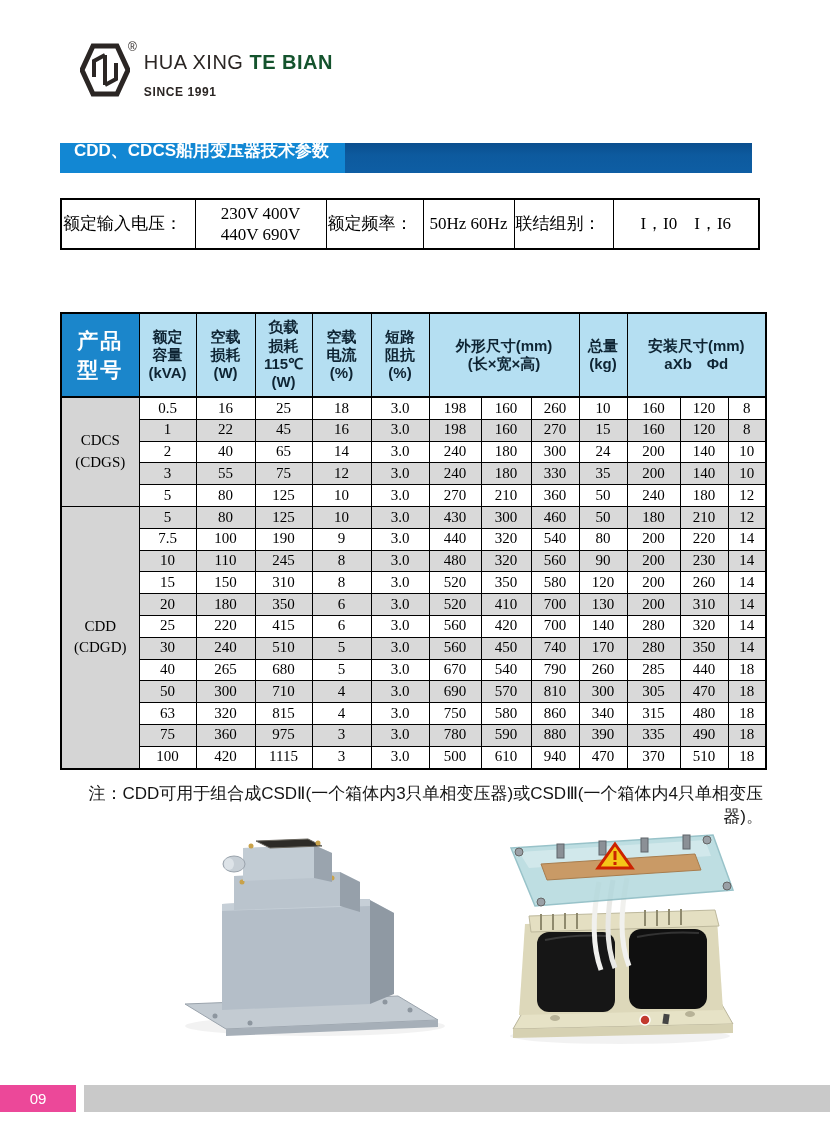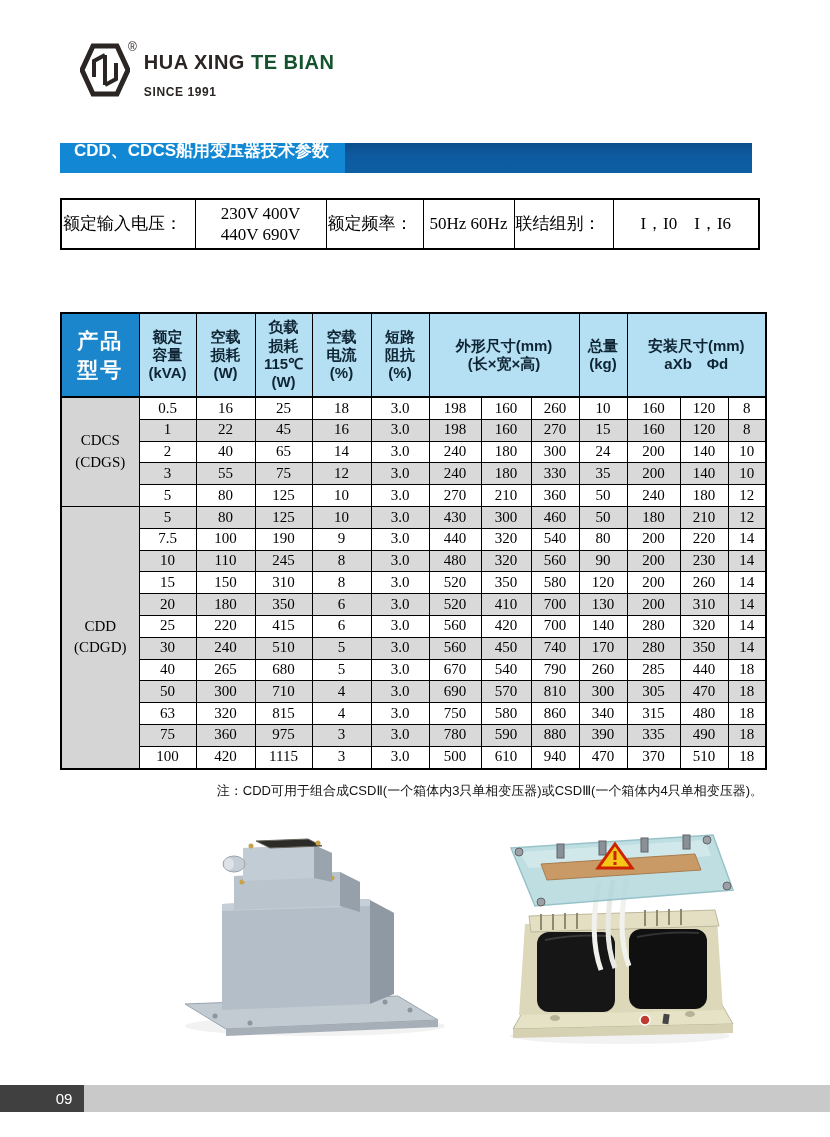--- a/index.html
+++ b/index.html
@@ -5,21 +5,21 @@
   html,body { margin:0; padding:0; background:#fff; }
   .page { position:relative; width:830px; height:1137px; background:#ffffff;
           font-family:"Liberation Sans", sans-serif; overflow:hidden; }
 
   
   .logo { position:absolute; left:80px; top:42px; display:flex; align-items:flex-start; }
   .logo svg { display:block; }
   .reg { font-size:12px; color:#2b2624; margin-left:-2px; margin-top:-2px; }
   .logo-text { margin-left:7px; margin-top:9px; color:#2b2624; }
   .brand { font-size:20px; letter-spacing:0.5px; white-space:nowrap; }
-  .brand .b1 { font-weight:bold; }
+  .brand .b1 { font-weight:normal; }
   .brand .b2 { font-weight:bold; color:#14532d; }
   .since { font-size:12px; font-weight:bold; letter-spacing:0.6px; margin-top:11px; }
 
   
   .title-bar { position:absolute; left:60px; top:143px; width:692px; height:30px; display:flex; }
   .title-left { background:#1287d3; color:#fff; font-weight:bold; font-size:17px;
                 padding:0 16px 16px 14px; display:flex; align-items:center; white-space:nowrap; }
   .title-right { flex:1; background:linear-gradient(180deg,#0a4e8e 0%,#0d5a9e 40%,#0e5ea4 100%); }
 
   
@@ -41,30 +41,30 @@
                                   font-weight:bold; line-height:1.4; letter-spacing:2px;margin-top:19px; }
   .main-table tbody td { border:1px solid #000; font-family:"Liberation Serif", serif;
                          font-size:15px; height:20.8px; line-height:1.05; padding:0;
                          background:#ffffff; color:#000; }
   .main-table tr.shade td { background:#d9d9d9; }
   .main-table tbody td.model-cell { background:#d5d5d5; white-space:pre-line;
                                     line-height:1.45; font-size:15px; }
 
   
   .note { position:absolute; left:60px; top:782px; width:703px; text-align:right;
-          font-size:13px; color:#141414; }
+          font-size:17px; color:#141414; }
 
   
   .photo-left  { position:absolute; left:130px; top:826px; }
   .photo-right { position:absolute; left:495px; top:818px; }
 
   
   .footer-page { position:absolute; left:0; top:1085px; width:76px; height:27px;
-                 background:#404040; color:#fff; font-size:15px;
-                 display:flex; align-items:center; justify-content:center;padding-left:26px; }
+                 background:#ec4899; color:#fff; font-size:15px;
+                 display:flex; align-items:center; justify-content:center; }
   .footer-bar  { position:absolute; left:84px; top:1085px; width:746px; height:27px;
                  background:#c9c9c9; }
 </style>
 </head>
 <body>
 
 <div class="page">
 
   <div class="logo">
     <svg width="50" height="56" viewBox="0 0 50 56">

